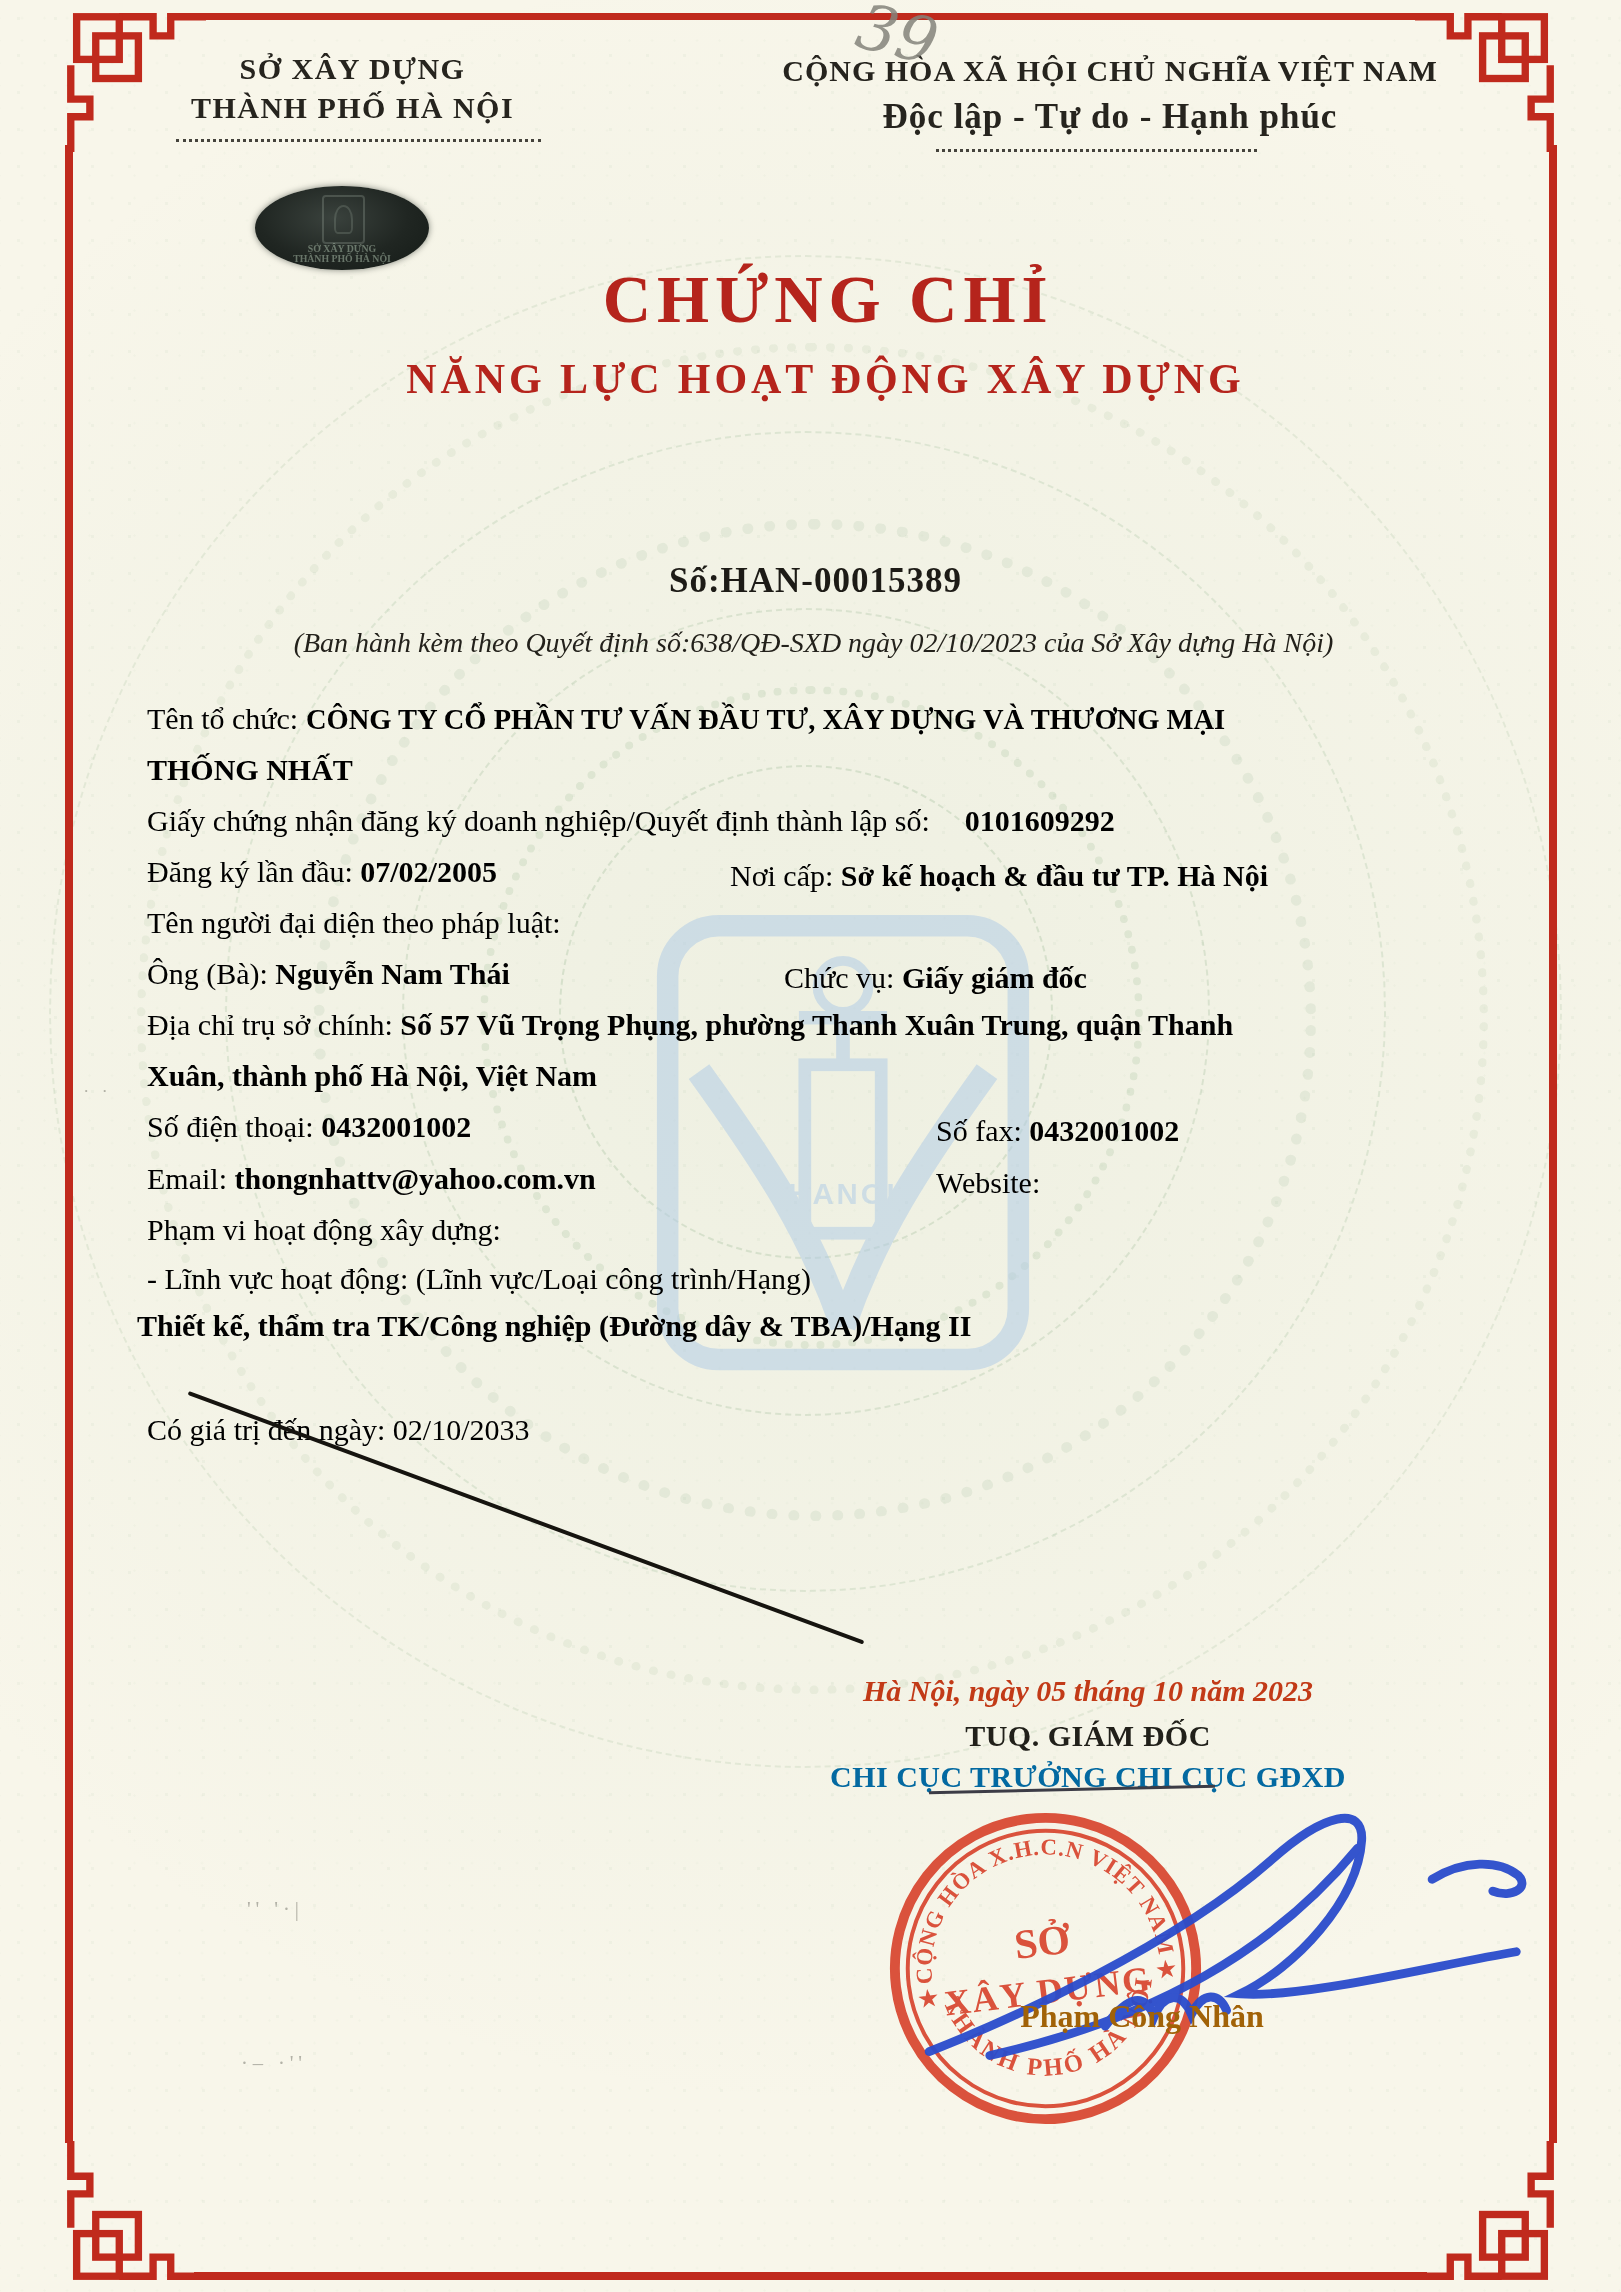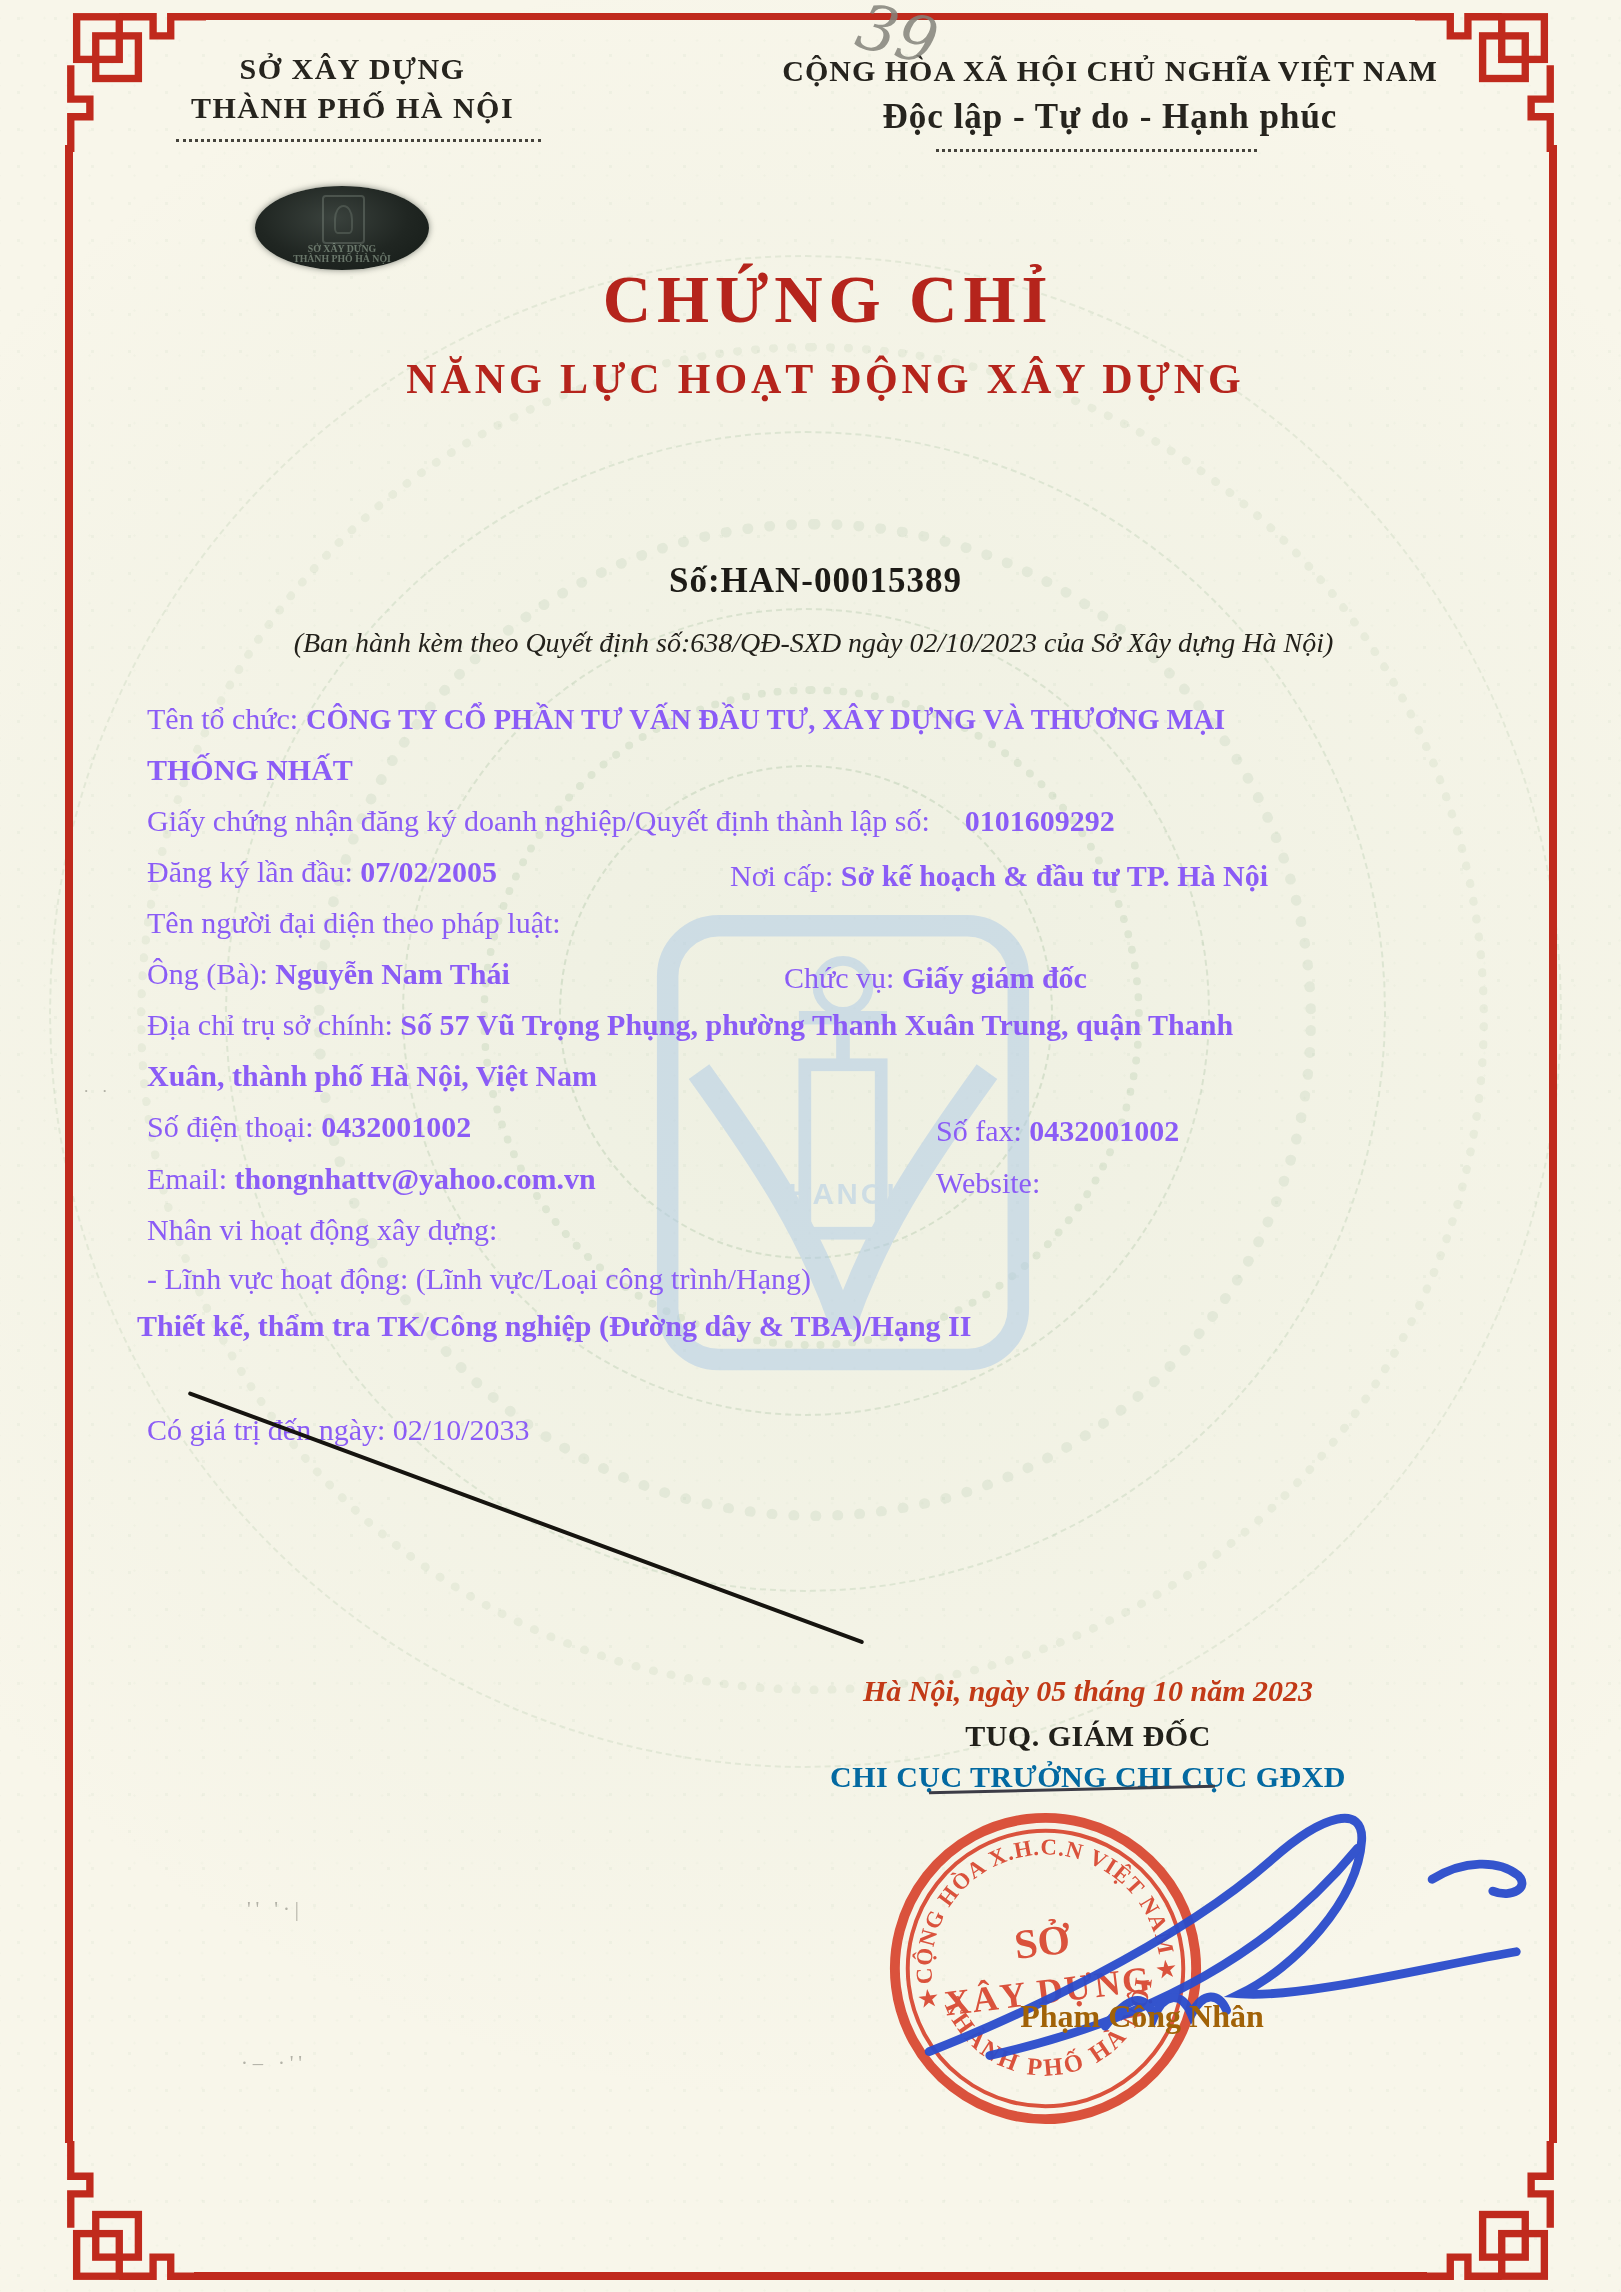--- a/index.html
+++ b/index.html
@@ -58,21 +58,21 @@
     position:absolute; left:0; bottom:4.9px; width:100%; text-align:center;
     font-size:9.8px; line-height:10.8px; color:rgba(178,198,178,.5); font-weight:bold;
   }
   
   .abs{position:absolute;}
   .title{left:0; top:261px; width:1656px; text-align:center; font-size:67px; font-weight:bold; color:#b5241c; letter-spacing:5.9px;}
   .subtitle{left:0; top:355px; width:1651px; text-align:center; font-size:42px; font-weight:bold; color:#b5241c; letter-spacing:3.9px;}
   .cert-no{left:0; top:561px; width:1631px; text-align:center; font-size:35px; font-weight:bold; letter-spacing:1px; color:#1d1b16;}
   .issued{left:0; top:627px; width:1627px; text-align:center; font-size:28px; font-style:italic; color:#23211b;}
   
-  .bl{position:absolute; left:147px; width:1313px; font-size:30px; white-space:nowrap; color:#8b5cf6;}
+  .bl{position:absolute; left:147px; width:1313px; font-size:30px; white-space:nowrap; color:#000000;}
   .b{font-weight:bold;}
   .cond{display:inline-block; transform:scaleX(.95); transform-origin:0 60%;}
   .c2{position:absolute; top:4px; white-space:nowrap;}
   .c2a{left:583px;} .c2b{left:637px;} .c2c{left:789px;}
   .gap{display:inline-block; width:27.4px;}
   .diag{
     position:absolute; left:189px; top:1391px; width:720px; height:3.9px;
     background:#16140f; transform:rotate(20.3deg); transform-origin:0 0; border-radius:2px;
   }
   
@@ -228,21 +228,21 @@
     </span>
   </div>
 
   <div class="bl" style="top:1162px;">
     <span>Email: </span><span class="b">thongnhattv@yahoo.com.vn</span>
     <span class="c2 c2c">
       <span>Website:</span>
     </span>
   </div>
 
-  <div class="bl" style="top:1213px;">Nhân vi hoạt động xây dựng:</div>
+  <div class="bl" style="top:1213px;">Phạm vi hoạt động xây dựng:</div>
   <div class="bl" style="top:1262px;">- Lĩnh vực hoạt động: (Lĩnh vực/Loại công trình/Hạng)</div>
   <div class="bl b" style="top:1309px;left:137px;">Thiết kế, thẩm tra TK/Công nghiệp (Đường dây &amp; TBA)/Hạng II</div>
   <div class="bl" style="top:1413px;">
     <span>Có giá trị đến ngày: </span><span>02/10/2033</span>
   </div>
 
   <div class="diag"></div>
 
   <div class="abs date-line">Hà Nội, ngày 05 tháng 10 năm 2023</div>
   <div class="abs tuq">TUQ. GIÁM ĐỐC</div>

